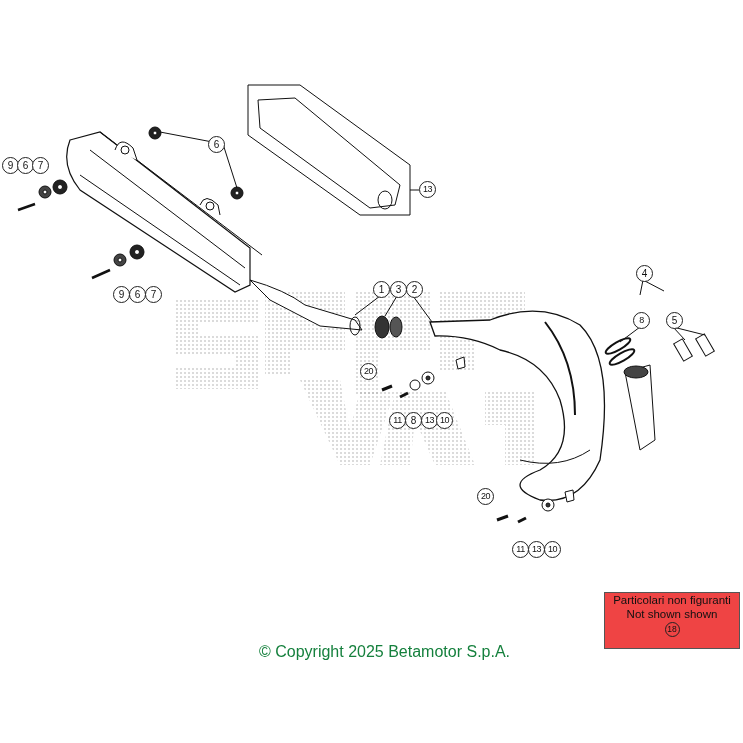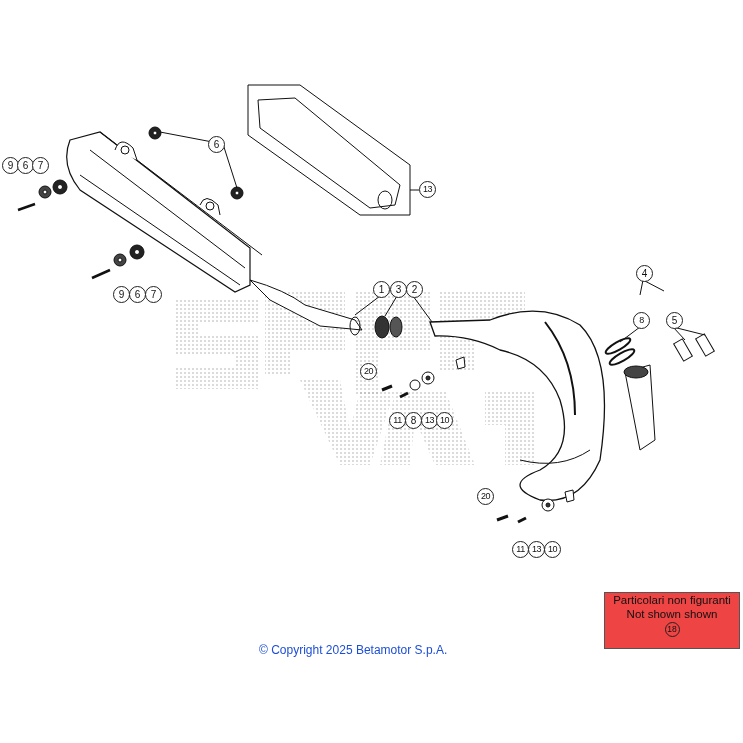--- a/index.html
+++ b/index.html
@@ -1,21 +1,21 @@
 <!DOCTYPE html>
 <html><head>
 <meta charset="utf-8">
 <style>
   html, body { margin:0; padding:0; background:#ffffff; }
   body { width:743px; height:743px; position:relative; overflow:hidden; font-family:"Liberation Sans", sans-serif; }
   #diagram { position:absolute; left:0; top:0; width:743px; height:743px; }
   .callout { position:absolute; width:15px; height:15px; border:1px solid #222; border-radius:50%; background:#fff;
              font-size:10px; line-height:15px; text-align:center; color:#111; box-sizing:content-box; }
   .callout.two { font-size:9px; letter-spacing:-0.5px; }
-  #copyright { position:absolute; left:259px; top:643px; font-size:12px; color:#1d4ed8; }
+  #copyright { position:absolute; left:259px; top:643px; font-size:16px; color:#15803d; }
   #notshown { position:absolute; left:604px; top:592px; width:136px; height:57px; border:1px solid #555; background:#ef4444;
               text-align:center; font-size:11.5px; color:#111; box-sizing:border-box; padding-top:0; line-height:14px; }
   #notshown .c19 { display:inline-block; width:13px; height:13px; border:1px solid #222; border-radius:50%; font-size:8.5px; line-height:13px; margin-top:1px; }
 </style>
 </head>
 <body>
 
 <div id="diagram">
   <svg width="743" height="743" viewBox="0 0 743 743">
     <defs>

